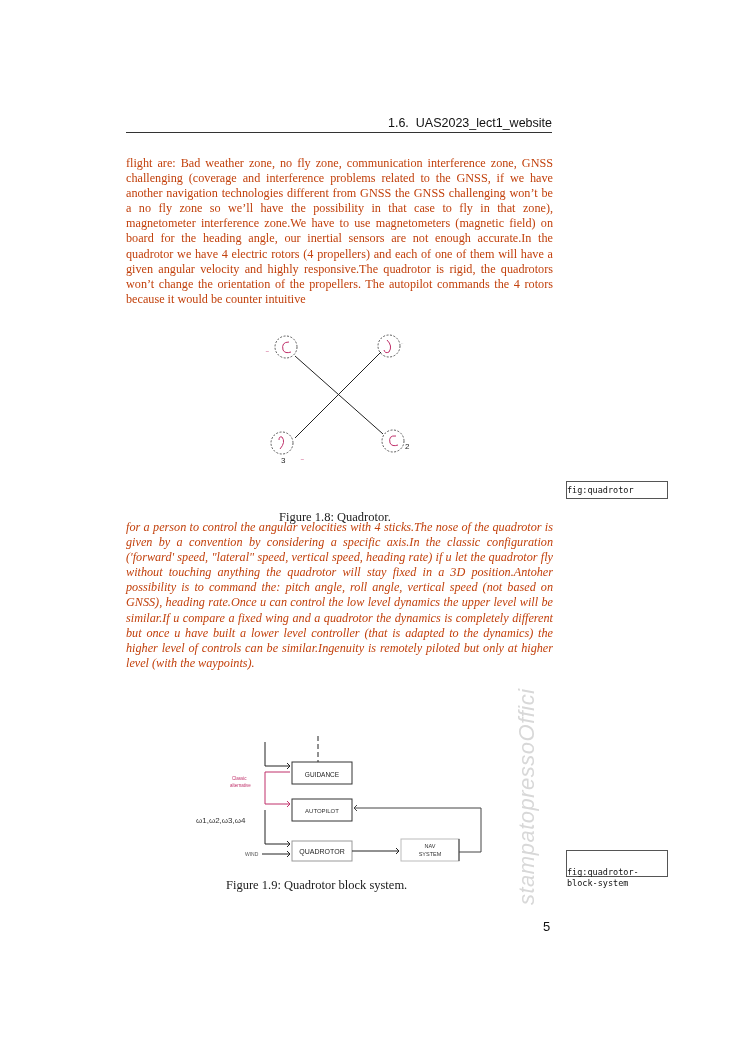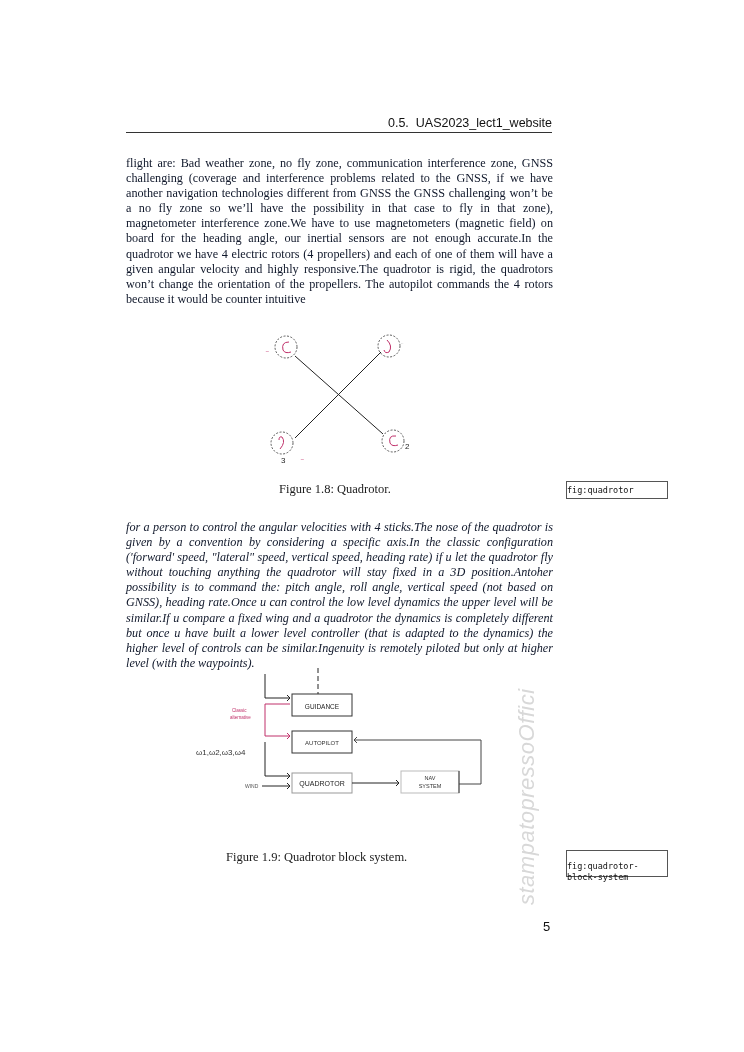--- a/index.html
+++ b/index.html
@@ -1,38 +1,38 @@
 <!DOCTYPE html>
 <html><head>
 <meta charset="utf-8">
 <style>
   html, body { margin: 0; padding: 0; background: #ffffff; }
   body { width: 744px; height: 1052px; position: relative; overflow: hidden; font-family: "DejaVu Serif", serif; color: #1a1a1a; }
   .header { position: absolute; left: 126px; top: 116px; width: 426px; height: 16px; border-bottom: 1px solid #333; }
   .header-text { position: absolute; right: 0; top: 0; font-family: "Liberation Sans", sans-serif; font-size: 12.5px; color: #111; }
-  .para { position: absolute; left: 126px; width: 427px; font-family: "Liberation Serif", serif; font-size: 12.2px; line-height: 15.1px; text-align: justify; color: #0f172a; }
+  .para { position: absolute; left: 126px; width: 427px; font-family: "Liberation Serif", serif; font-size: 12.2px; line-height: 15.1px; text-align: justify; color: #c2410c; }
   .para1 { top: 156px; }
   .para2 { top: 520px; font-style: italic; }
-  .caption { position: absolute; font-family: "Liberation Serif", serif; font-size: 12.5px; color: #1a1a1a; white-space: nowrap; }
+  .caption { position: absolute; font-family: "Liberation Serif", serif; font-size: 12.5px; color: #1a1a1a; white-space: nowrap; margin-top: 28px; }
   .cap1 { left: 279px; top: 482px; }
   .cap2 { left: 226px; top: 850px; }
   .label-box { position: absolute; font-family: "DejaVu Sans Mono", monospace; font-size: 8.5px; line-height: 11px; border: 1px solid #555; text-align: left; background: #fff; color: #111; }
   .lb1 { left: 566px; top: 481px; width: 100px; height: 16px; line-height: 16px; }
-  .lb2 { left: 566px; top: 850px; width: 102px; height: 27px; padding-top: 10px; box-sizing: border-box; }
+  .lb2 { left: 566px; top: 850px; width: 102px; height: 27px; padding-top: 16px; box-sizing: border-box; }
   .figure { position: absolute; }
   .fig1 { left: 255px; top: 328px; width: 170px; height: 145px; }
-  .fig2 { left: 190px; top: 664px; width: 310px; height: 135px; }
+  .fig2 { left: 190px; top: 732px; width: 310px; height: 135px; }
   .watermark { position: absolute; left: 514px; top: 905px; transform-origin: 0 0; transform: rotate(-90deg); font-family: "Liberation Sans", sans-serif; font-style: italic; font-size: 22px; color: #d8d8d8; white-space: nowrap; letter-spacing: 0.5px; }
   .page-num { position: absolute; left: 543px; top: 919px; font-family: "Liberation Sans", sans-serif; font-size: 13px; color: #111; }
 </style>
 </head>
 <body>
 
 <div class="header">
-  <span class="header-text"><span>0.5.</span>&nbsp;&nbsp;<span>UAS2023_lect1_website</span></span>
+  <span class="header-text"><span>1.6.</span>&nbsp;&nbsp;<span>UAS2023_lect1_website</span></span>
 </div>
 
 <p class="para para1" style="margin:0">flight are: Bad weather zone, no fly zone, communication interference zone, GNSS challenging (coverage and interference problems related to the GNSS, if we have another navigation technologies different from GNSS the GNSS challenging won’t be a no fly zone so we’ll have the possibility in that case to fly in that zone), magnetometer interference zone.We have to use magnetometers (magnetic field) on board for the heading angle, our inertial sensors are not enough accurate.In the quadrotor we have 4 electric rotors (4 propellers) and each of one of them will have a given angular velocity and highly responsive.The quadrotor is rigid, the quadrotors won’t change the orientation of the propellers. The autopilot commands the 4 rotors because it would be counter intuitive</p>
 
 <div class="figure fig1">
   <svg width="170" height="145" viewBox="0 0 170 145">
     <line x1="40" y1="28" x2="128" y2="106" stroke="#222" stroke-width="1"></line>
     <line x1="126" y1="24" x2="40" y2="110" stroke="#222" stroke-width="1"></line>
     <circle cx="31" cy="19" r="11" fill="none" stroke="#333" stroke-width="0.8" stroke-dasharray="2,1.5"></circle>
     <path d="M34 14 Q26 14 28 22 Q30 26 36 24" fill="none" stroke="#c0306a" stroke-width="1"></path>

